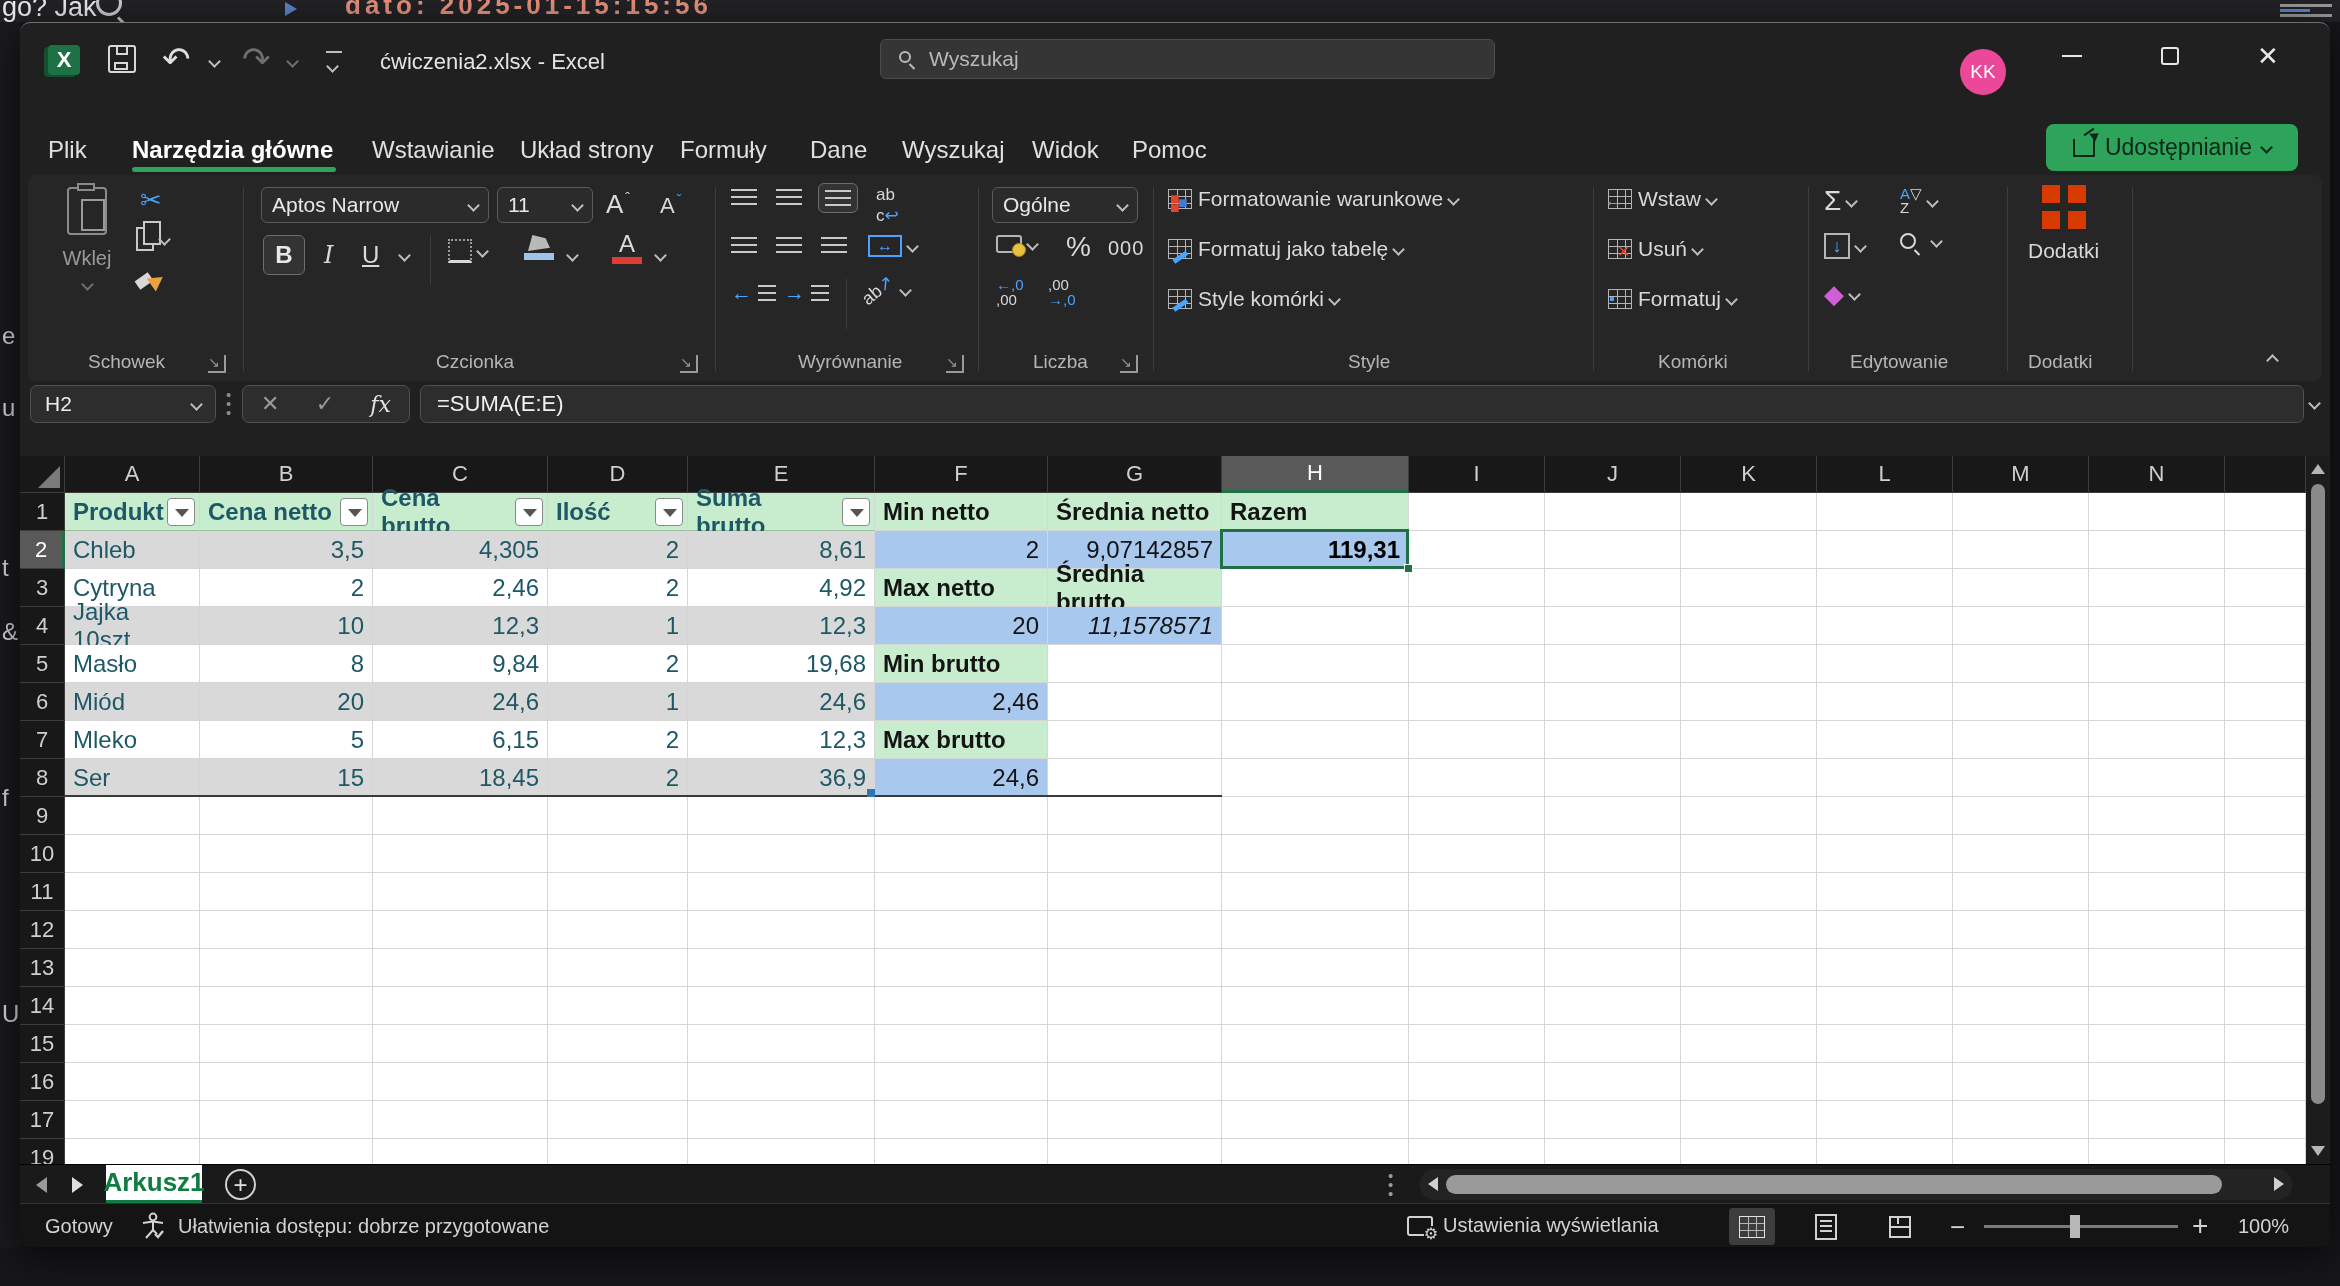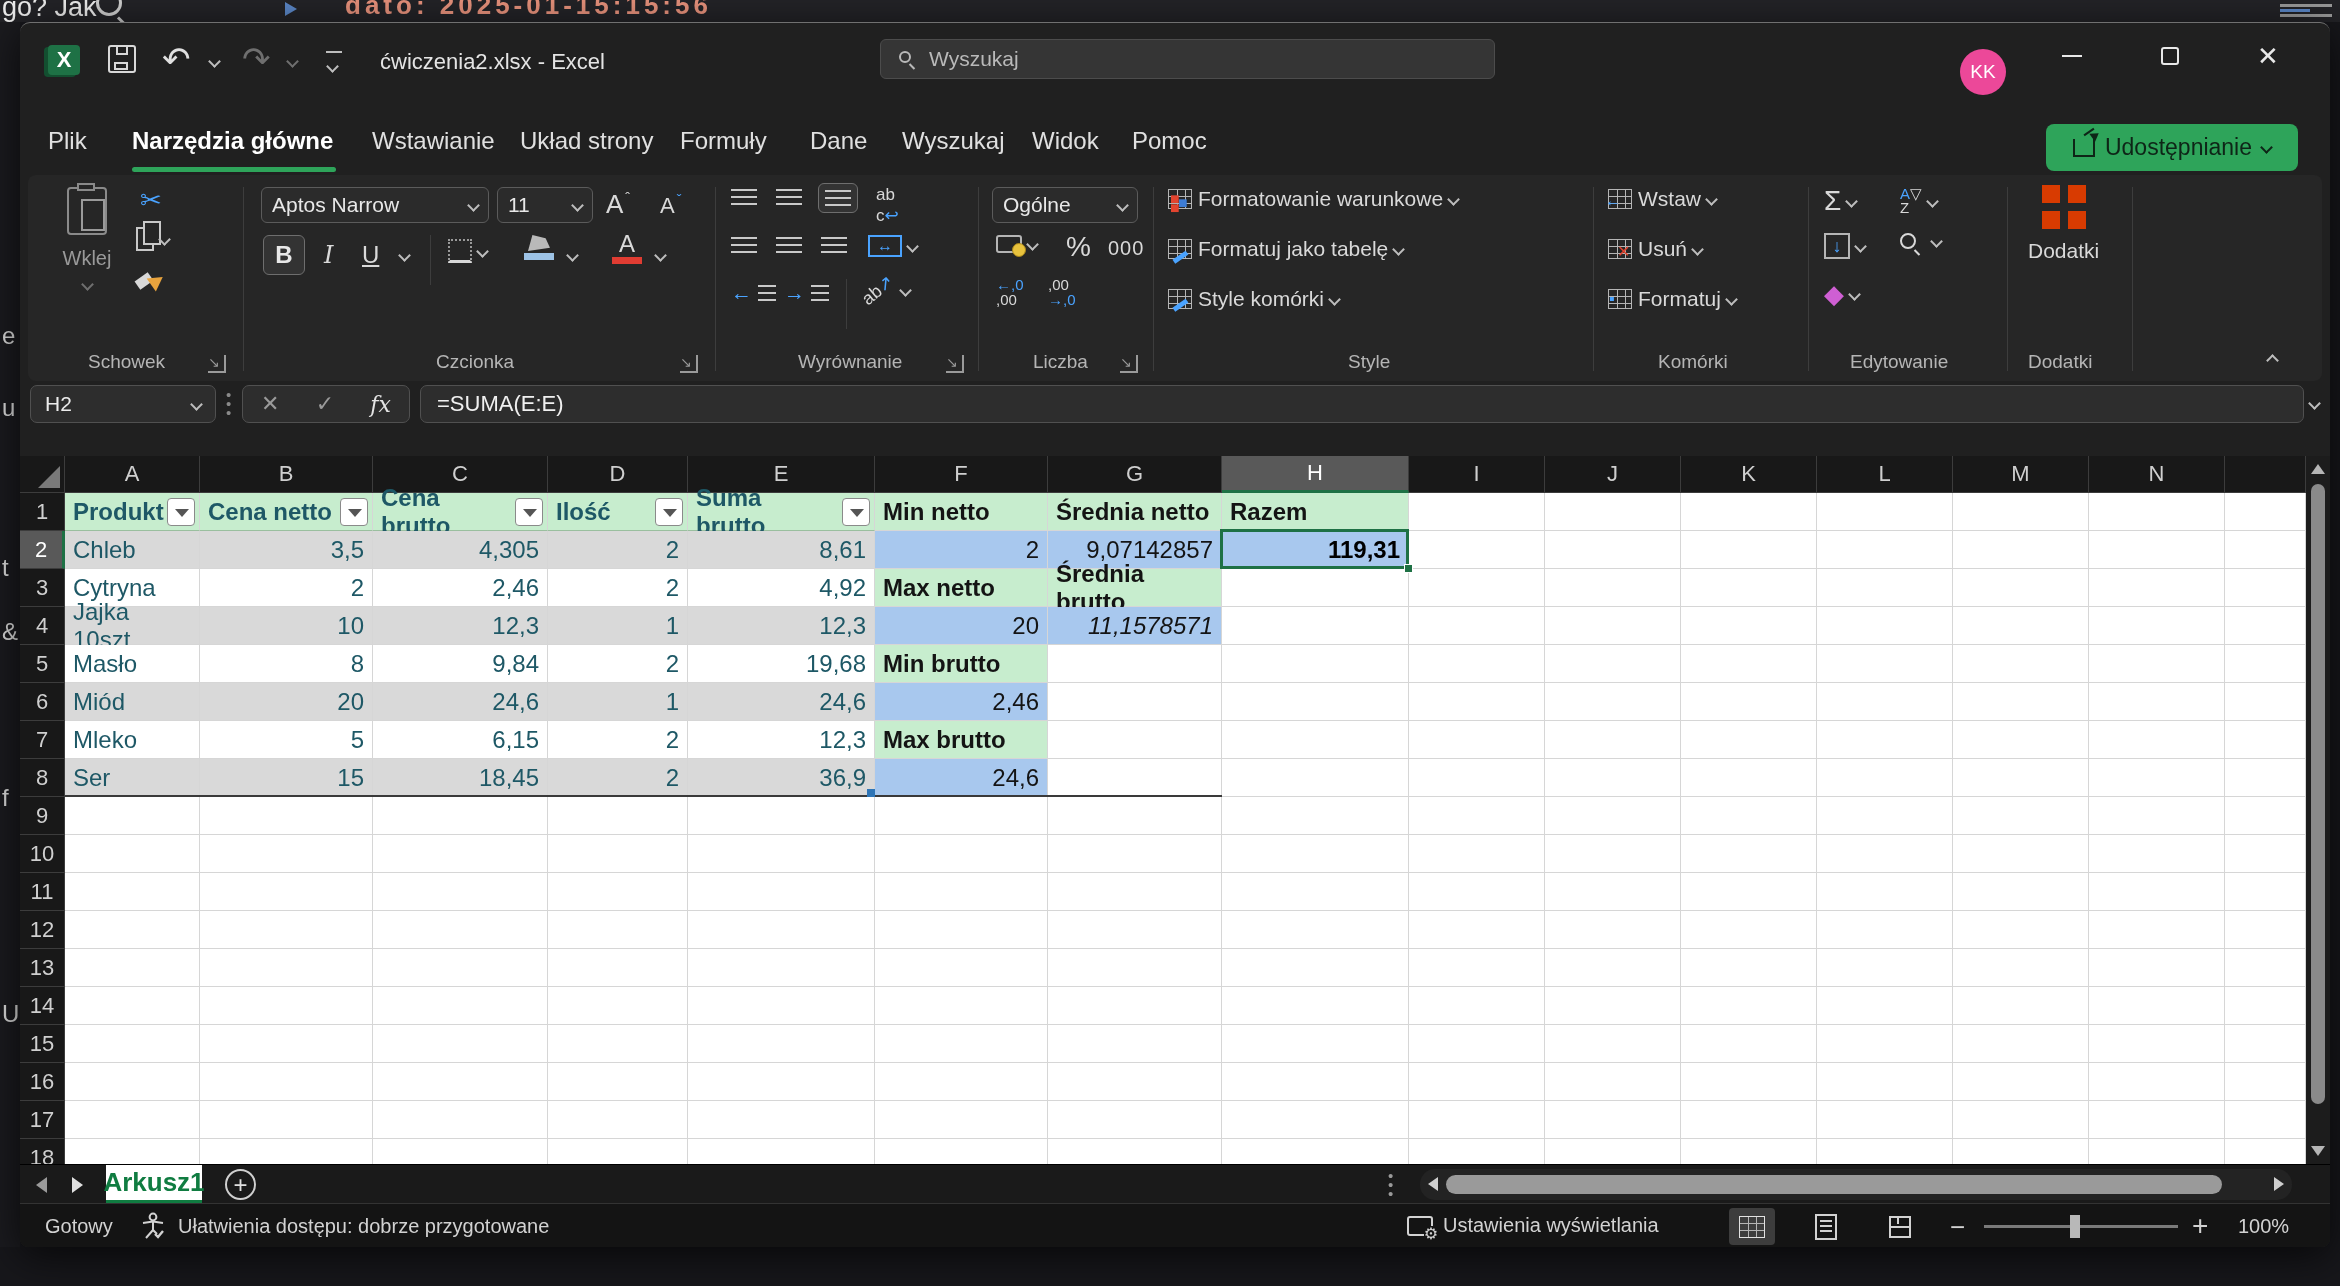--- a/index.html
+++ b/index.html
@@ -50,21 +50,21 @@
   .mag i { position:absolute; left:0; top:0; width:12px; height:12px; border:2px solid #b9b9b9; border-radius:50%; }
   .mag b { position:absolute; left:12px; top:12px; width:2px; height:7px; background:#b9b9b9; transform:rotate(-45deg); }
 
   .avatar { position:absolute; left:1940px; top:26px; width:46px; height:46px; border-radius:50%; background:#ec4899; color:#fff; font-size:19px; display:flex; align-items:center; justify-content:center; }
   .wbtn { position:absolute; top:0; width:64px; height:66px; display:flex; align-items:center; justify-content:center; color:#e8e8e8; font-size:24px; }
   .wbtn .dash { width:20px; height:2px; background:#e8e8e8; }
   .wbtn .sq { width:18px; height:18px; border:2px solid #e8e8e8; border-radius:3px; }
   .wbtn .x { font-size:26px; line-height:1; }
 
   .tabrow { position:absolute; left:0; top:78px; width:100%; height:74px; }
-  .rtab { position:absolute; top:26px; font-size:24px; color:#e0e0e0;text-align:right; }
+  .rtab { position:absolute; top:35px; font-size:24px; color:#e0e0e0;text-align:right; }
   .rtab.active { color:#ffffff; font-weight:bold; }
   .tab-underline { position:absolute; left:112px; top:66px; width:204px; height:5px; border-radius:3px; background:#2ea45a; }
   .share-btn { position:absolute; left:2026px; top:23px; width:252px; height:47px; background:#2ea45a; border-radius:8px; color:#0e2517; font-size:23px; display:flex; align-items:center; justify-content:center; gap:10px; }
   .share-ic { position:relative; width:22px; height:18px; border:2px solid #0e2517; border-top:none; }
   .share-ic b { position:absolute; left:8px; top:-8px; width:12px; height:2px; background:#0e2517; transform:rotate(-35deg); }
   .share-ic u { position:absolute; left:16px; top:-10px; border:5px solid transparent; border-left:8px solid #0e2517; transform:rotate(-35deg); }
   .share-btn .chv { border-color:#0e2517; }
 
   
   .ribbon { position:absolute; left:8px; top:152px; width:2294px; height:206px; background:#262626; border-radius:8px; }
@@ -476,21 +476,21 @@
           <div class="rowhdr" style="left: 0px; top: 303px; width: 45px; height: 38px;">8</div>
           <div class="rowhdr" style="left: 0px; top: 341px; width: 45px; height: 38px;">9</div>
           <div class="rowhdr" style="left: 0px; top: 379px; width: 45px; height: 38px;">10</div>
           <div class="rowhdr" style="left: 0px; top: 417px; width: 45px; height: 38px;">11</div>
           <div class="rowhdr" style="left: 0px; top: 455px; width: 45px; height: 38px;">12</div>
           <div class="rowhdr" style="left: 0px; top: 493px; width: 45px; height: 38px;">13</div>
           <div class="rowhdr" style="left: 0px; top: 531px; width: 45px; height: 38px;">14</div>
           <div class="rowhdr" style="left: 0px; top: 569px; width: 45px; height: 38px;">15</div>
           <div class="rowhdr" style="left: 0px; top: 607px; width: 45px; height: 38px;">16</div>
           <div class="rowhdr" style="left: 0px; top: 645px; width: 45px; height: 38px;">17</div>
-          <div class="rowhdr" style="left: 0px; top: 683px; width: 45px; height: 38px;">18</div>
+          <div class="rowhdr" style="left: 0px; top: 683px; width: 45px; height: 38px;">19</div>
           <div class="cell c-th" style="left: 45px; top: 37px; width: 135px; height: 38px;">
             <span style="padding-right: 30px;">Produkt</span>
             <span class="filterbtn">
               <i></i>
             </span>
           </div>
           <div class="cell band c-tt" style="left: 45px; top: 75px; width: 135px; height: 38px;">
             <span>Chleb</span>
           </div>
           <div class="cell c-tt" style="left: 45px; top: 113px; width: 135px; height: 38px;">

